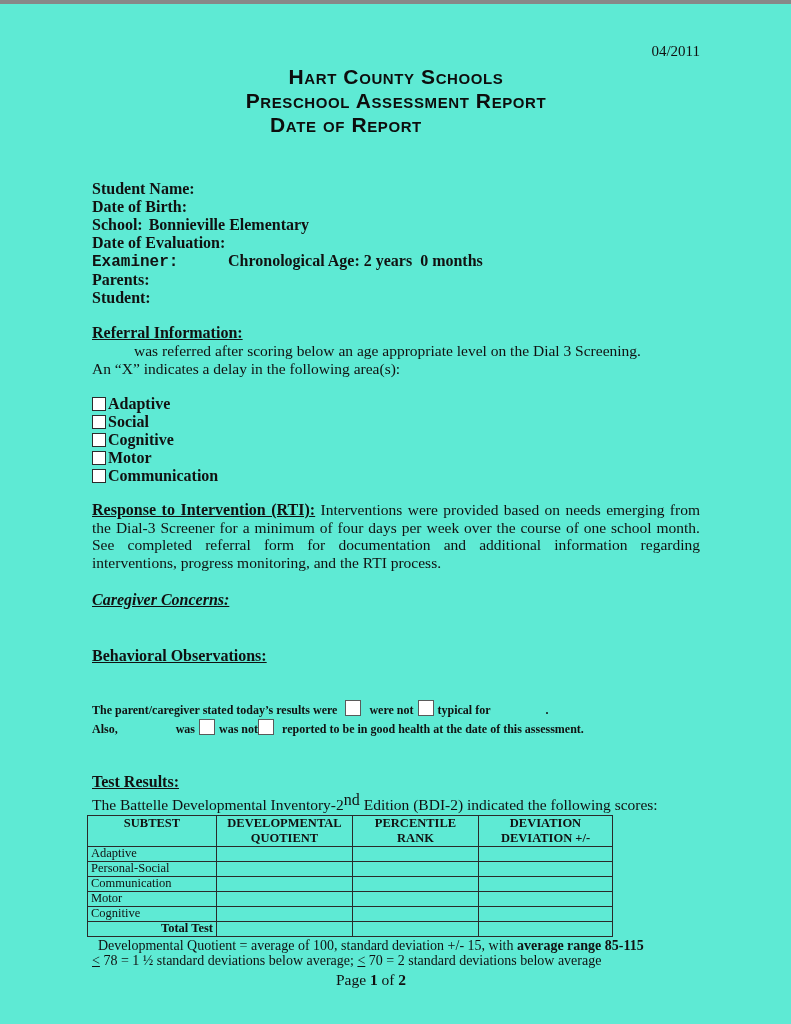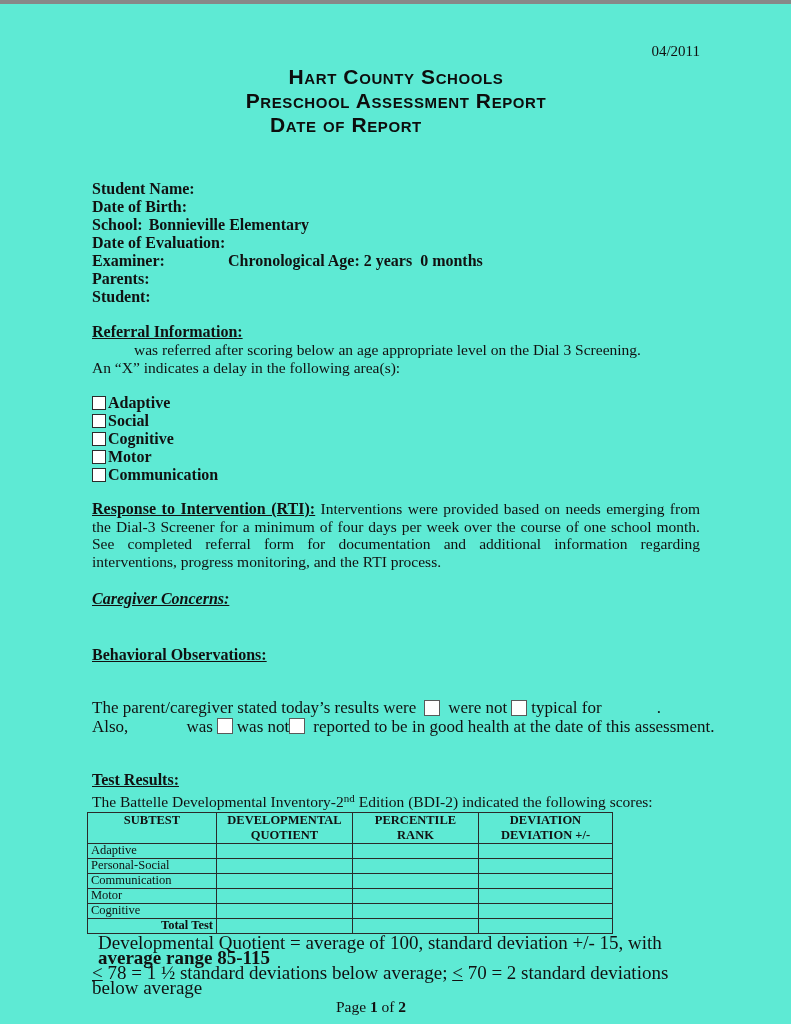--- a/index.html
+++ b/index.html
@@ -35,21 +35,21 @@
     line-height: 24px;
     letter-spacing: 0.6px;
     color: #0d0d0d;
   }
   .title-line3 { padding-right: 100px; }
 
   
   .info-block { margin-top: 43px; font-weight: 700; font-size: 16px; }
   .info-row { line-height: 18px; white-space: nowrap; }
   .info-label { display: inline-block; }
-  .info-label-wide { display: inline-block; min-width: 136px; }
+  .info-label-wide { display: inline-block; min-width: 136px; font-family: Liberation Mono, monospace; }
   .info-value { margin-left: 6px; }
 
   .h-ul { font-weight: 700; text-decoration: underline; font-size: 16px; }
 
   .section-referral { margin-top: 17px; }
   .section-referral .line { line-height: 18px; }
   .indent42 { padding-left: 42px; }
 
   
   .checkbox-list { margin-top: 17px; }
@@ -61,36 +61,36 @@
   }
   .cb-label { font-weight: 700; font-size: 16px; }
 
   
   .rti { margin: 16px 0 0 0; text-align: justify; line-height: 17.5px; font-size: 15.5px; }
 
   .heading-caregiver { margin-top: 20px; line-height: 17px; font-style: italic; }
   .heading-behavioral { margin-top: 39px; line-height: 17px; }
 
   
-  .statements { margin-top: 36px; font-weight: 400; font-size: 17px; }
+  .statements { margin-top: 36px; font-weight: 700; font-size: 12px; }
   .stmt-line { line-height: 18.5px; white-space: nowrap; }
   .cb-inline {
     display: inline-block; width: 14px; height: 14px;
     border: 1.2px solid #5a5a5a; background: #fff;
     vertical-align: -2.5px;
   }
   .gap8  { display: inline-block; width: 8px; }
   .gap4  { display: inline-block; width: 4px; }
   .gap55 { display: inline-block; width: 55px; }
   .gap58 { display: inline-block; width: 58px; }
 
   
   .section-tests { margin-top: 35px; }
   .tests-intro { line-height: 18px; }
-  sup { font-size: 11px; vertical-align: 5px; }
+  sup { font-size: 16px; vertical-align: 5px; }
 
   table.scores {
     border-collapse: collapse;
     margin-left: -5px;
     margin-top: 1px;
     table-layout: fixed;
     width: 525px;
     font-size: 12.5px;
   }
   table.scores col.c1 { width: 129px; }
@@ -106,21 +106,21 @@
     font-weight: 700;
     text-align: center;
     vertical-align: top;
     height: 30px;
     line-height: 14.5px;
   }
   table.scores td { height: 14px; line-height: 13.5px; text-align: left; }
   tr.total-row td { font-weight: 700; text-align: right; }
 
   
-  .notes { margin-top: 1px; font-size: 19px; }
+  .notes { margin-top: 1px; font-size: 14px; }
   .note-line { line-height: 15px; }
   .note-indent { padding-left: 6px; }
   .b { font-weight: 700; }
   .u { text-decoration: underline; }
 
   
   .page-footer {
     margin-top: 3px;
     text-align: center;
     padding-right: 50px;

